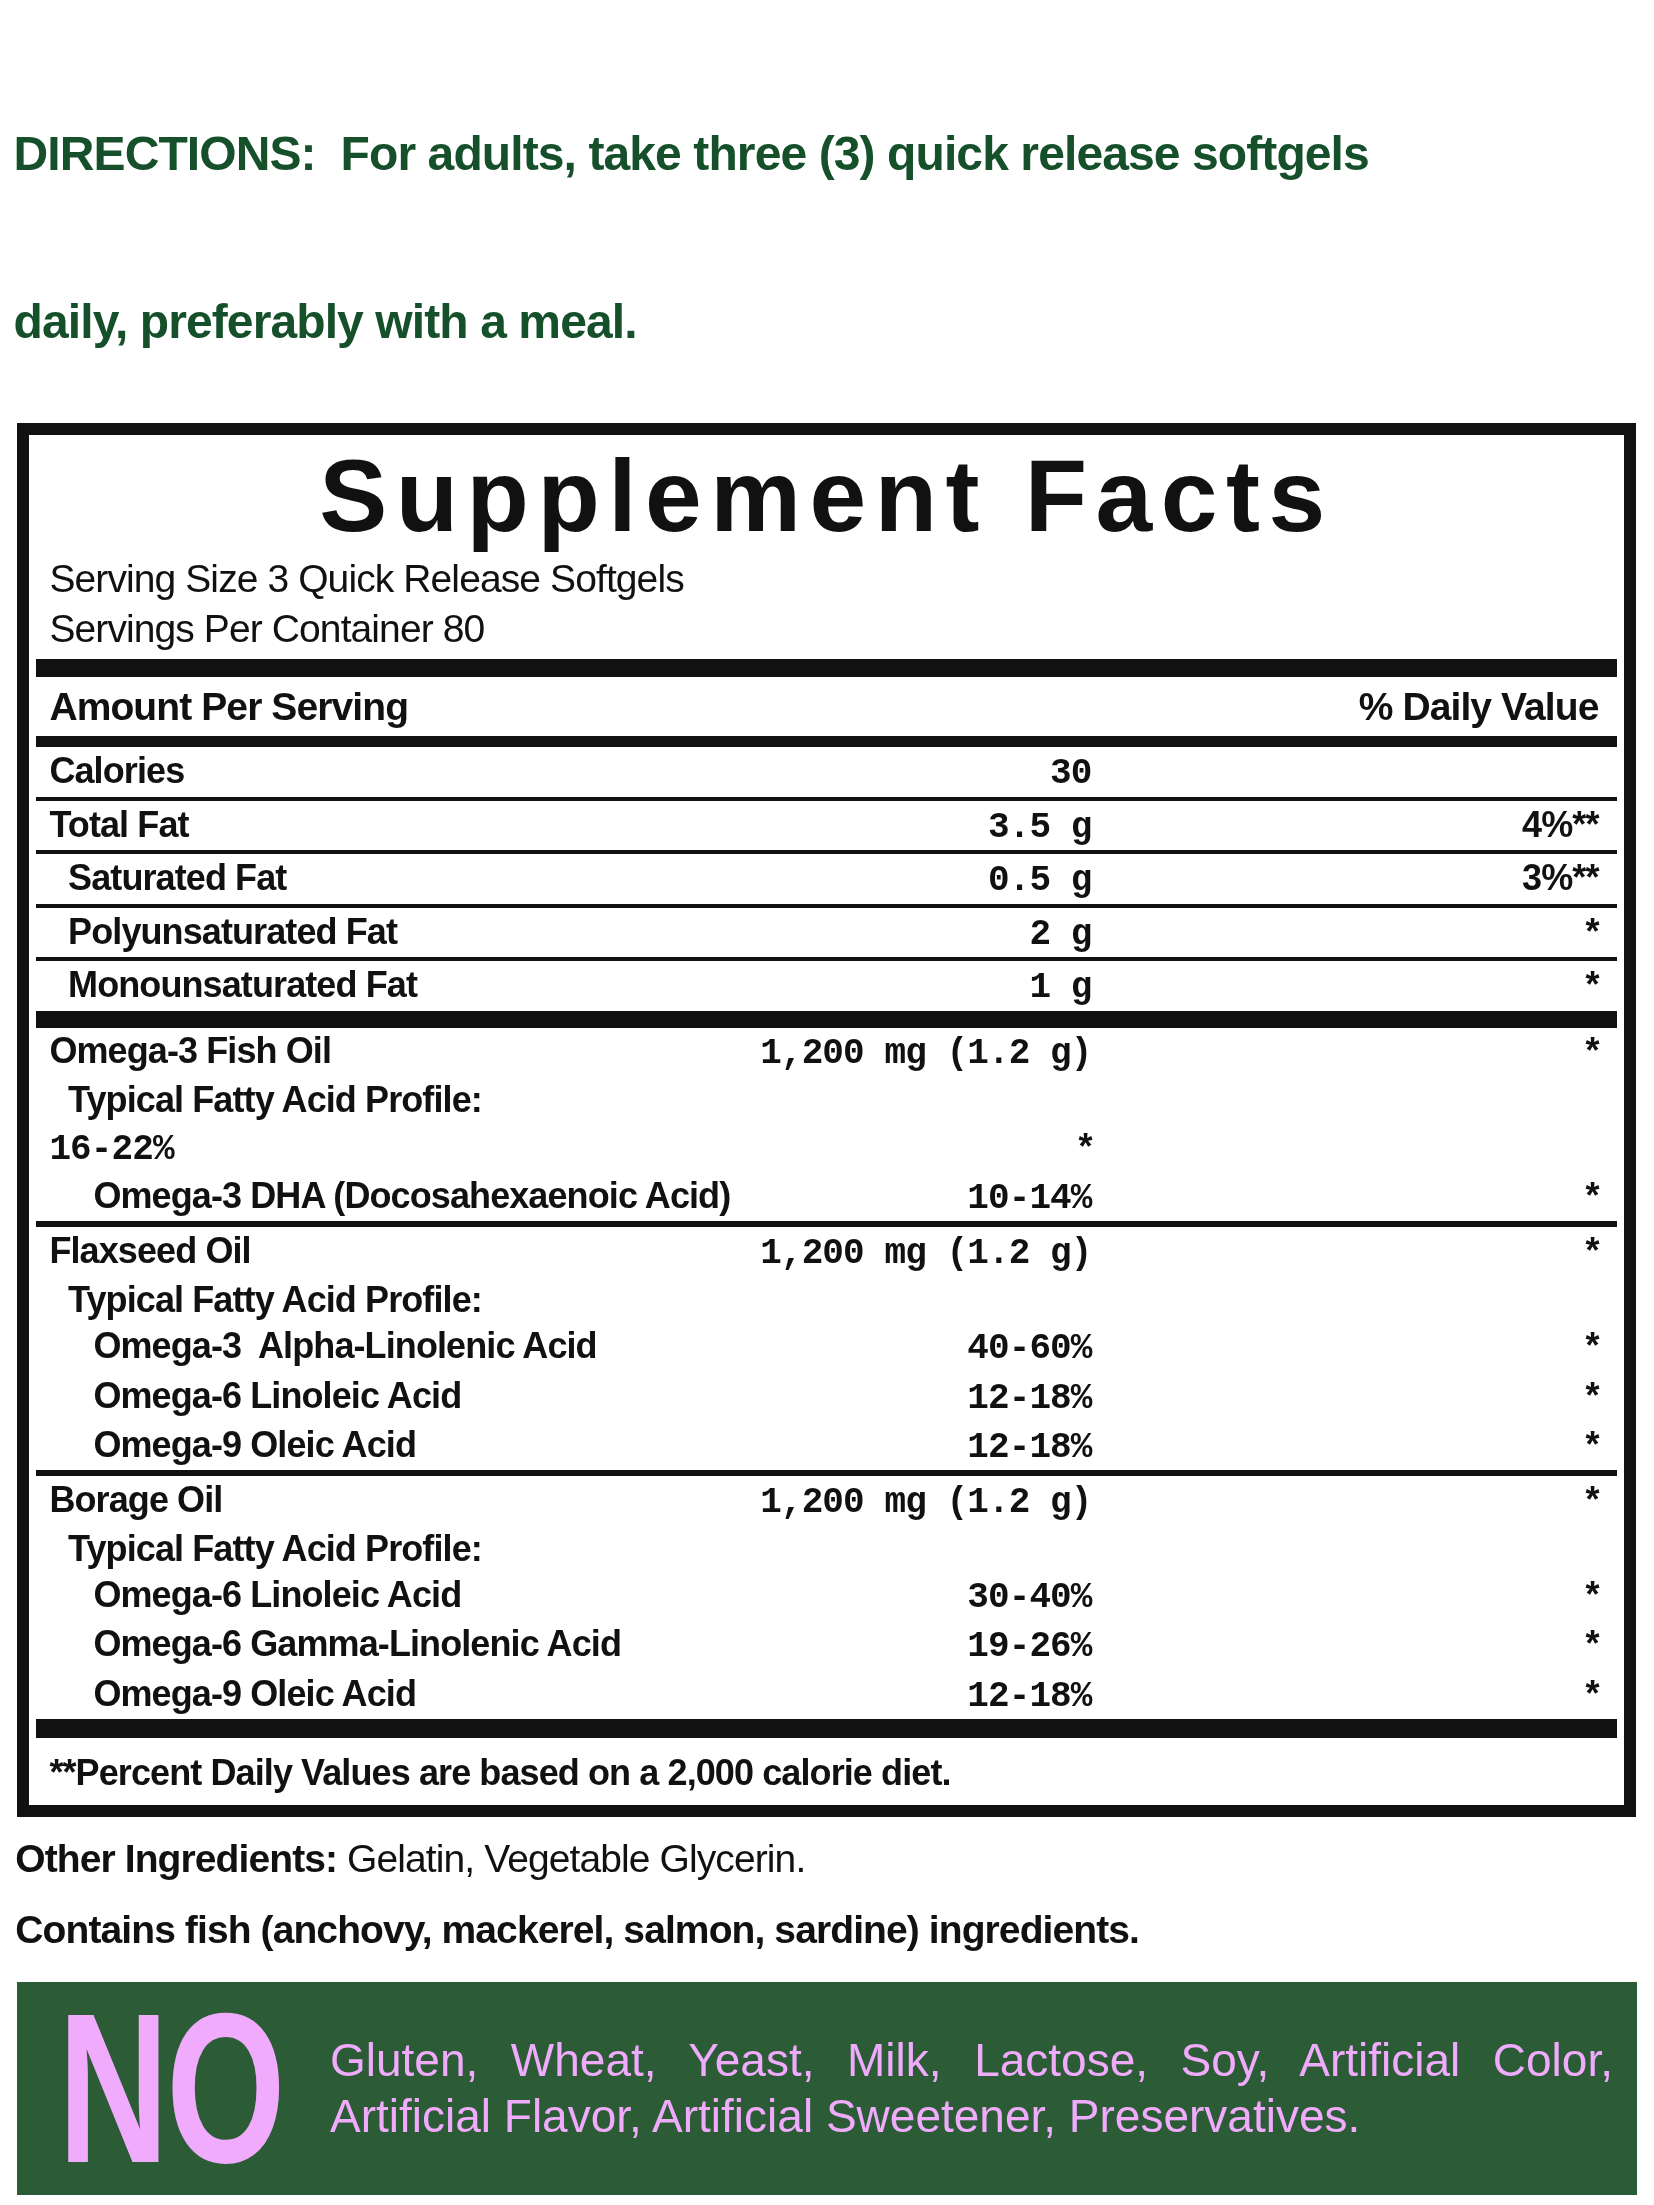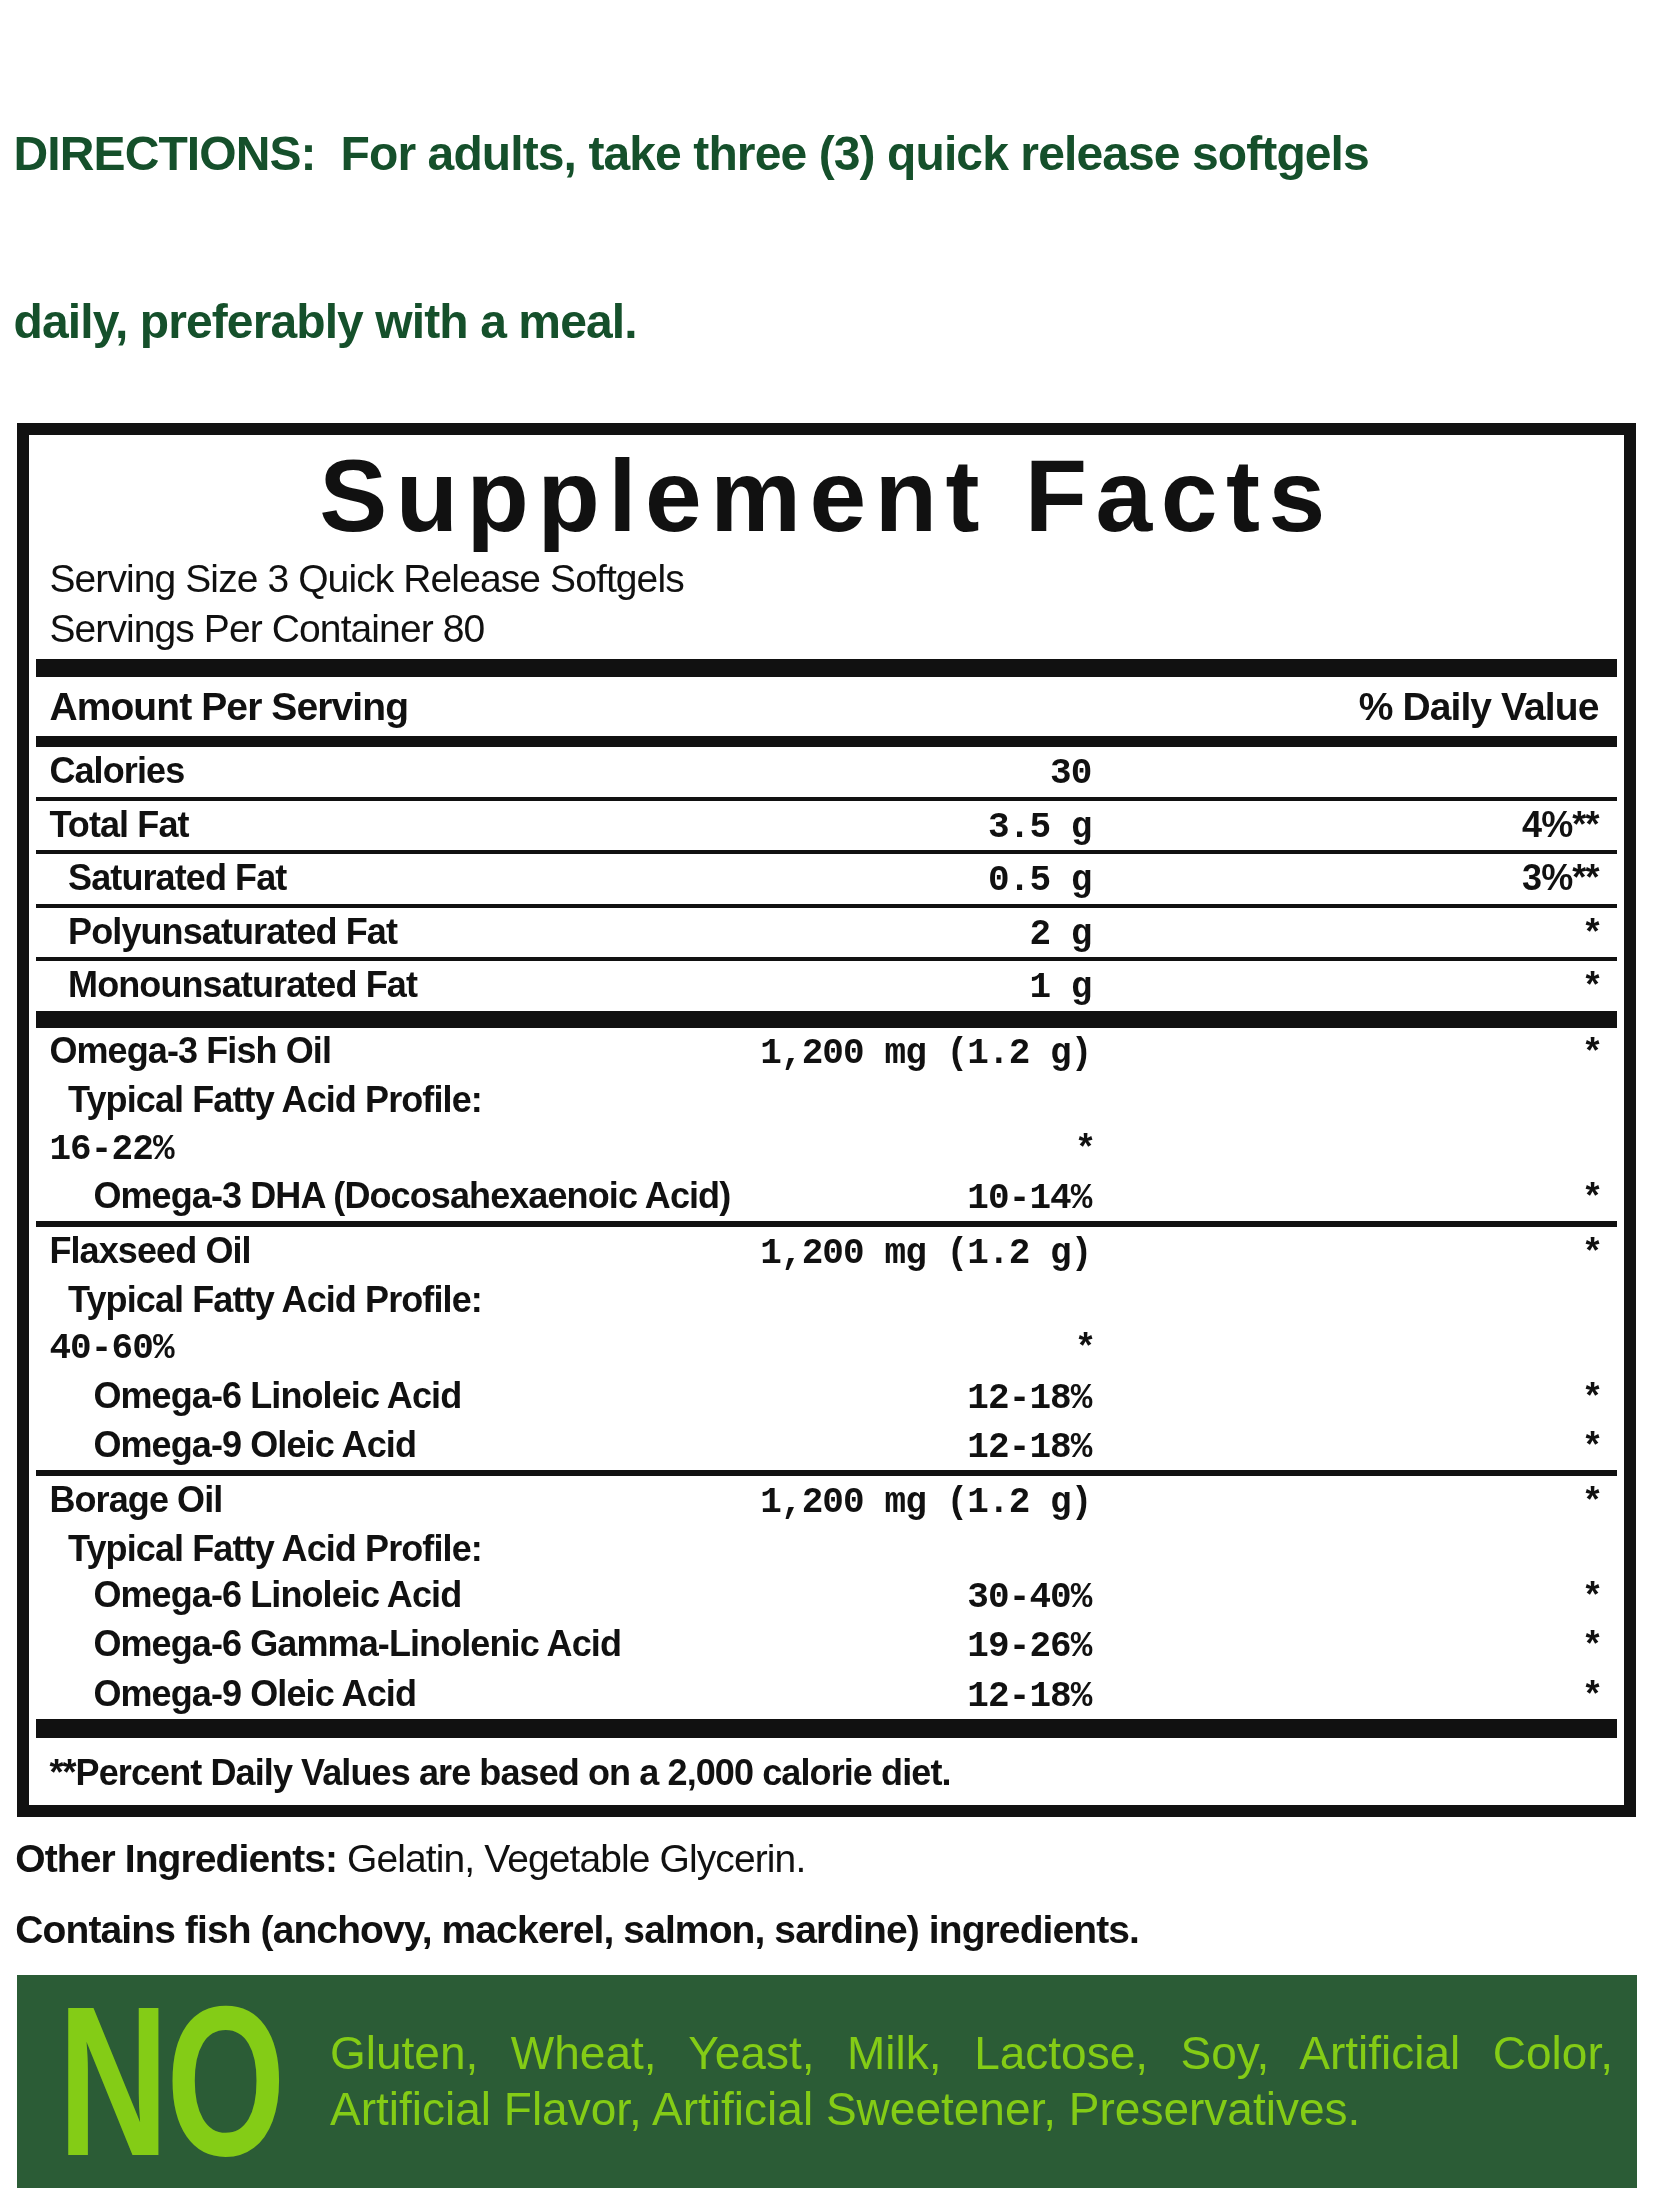--- a/index.html
+++ b/index.html
@@ -65,23 +65,23 @@
   .other-ing{
     margin:18.7px 15.3px 0 15.3px;
     font-size:39px;line-height:1.2;letter-spacing:-0.9px;
   }
   .other-ing .lbl{font-weight:bold;}
   .contains{
     margin:24px 15.3px 0 15.3px;
     font-size:39px;font-weight:bold;line-height:1.2;letter-spacing:-0.9px;
   }
   .no-banner{
-    margin:22px 17px 0 17px;
+    margin:29px 17px 0 17px;
     background:var(--green-banner);
-    color:#84cc16;
+    color:#f0abfc;
     display:flex;align-items:center;
     padding:20.4px 24px 22px 41px;
   }
   .no-word{
     width:238px;flex:0 0 238px;
     font-size:213px;font-weight:bold;line-height:170px;
     transform:scaleX(0.72);transform-origin:left center;
     letter-spacing:-3.4px;
   }
   .no-text{
@@ -165,20 +165,21 @@
         <span class="name ind0">Flaxseed Oil</span>
         <span class="amt">1,200 mg (1.2 g)</span>
         <span class="dv">*</span>
       </div>
       <div class="sf-row">
         <span class="name ind1">Typical Fatty Acid Profile:</span>
         <span class="amt"></span>
         <span class="dv"></span>
       </div>
       <div class="sf-row">
+        <span class="name ind2">Omega-3  Alpha-Linolenic Acid</span>
         <span class="amt">40-60%</span>
         <span class="dv">*</span>
       </div>
       <div class="sf-row">
         <span class="name ind2">Omega-6 Linoleic Acid</span>
         <span class="amt">12-18%</span>
         <span class="dv">*</span>
       </div>
       <div class="sf-row">
         <span class="name ind2">Omega-9 Oleic Acid</span>

